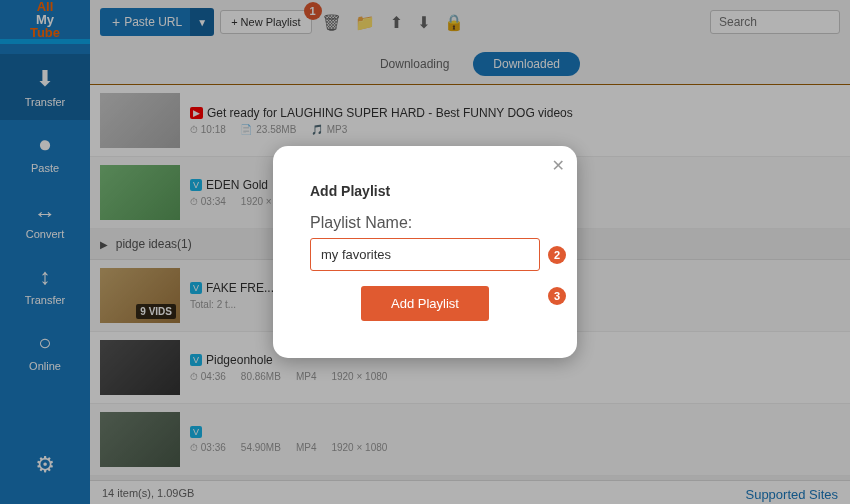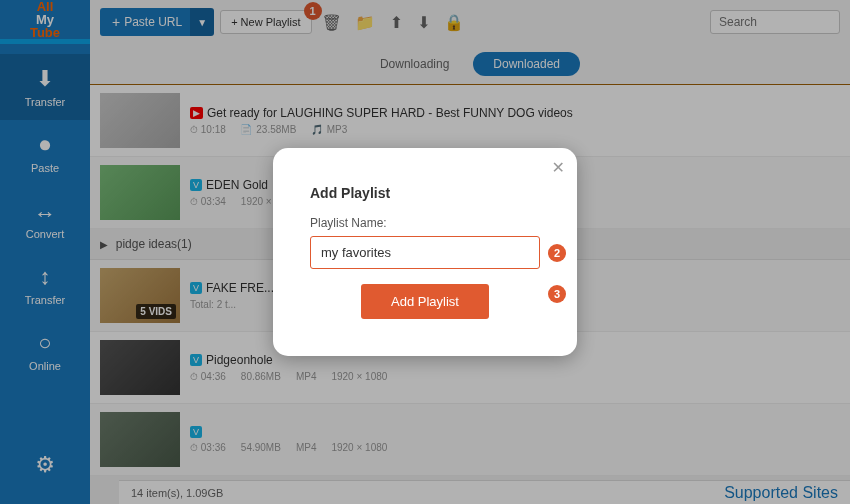--- a/index.html
+++ b/index.html
@@ -50,30 +50,30 @@
     .meta-item { display: flex; align-items: center; gap: 3px; }
 
     
     .group-header { padding: 8px 10px; background: #f0f0f0; border-bottom: 1px solid #e0e0e0; display: flex; align-items: center; gap: 8px; font-size: 12px; color: #555; cursor: pointer; }
     .group-arrow { font-size: 10px; }
 
     
     .vid-count-badge { position: absolute; bottom: 4px; right: 4px; background: rgba(0,0,0,0.7); color: white; font-size: 9px; padding: 2px 4px; border-radius: 2px; text-align: center; }
 
     
-    .status-bar { background: white; border-top: 1px solid #ddd; padding: 6px 12px; display: flex; align-items: center; justify-content: space-between; height: 24px; margin-left: 29px; }
+    .status-bar { background: white; border-top: 1px solid #ddd; padding: 6px 12px; display: flex; justify-content: space-between; height: 24px; }
     .status-text { font-size: 11px; color: #666; }
-    .supported-sites { font-size: 16px; color: #1a7abf; cursor: pointer; }
+    .supported-sites { font-size: 13px; color: #1a7abf; cursor: pointer; }
 
     
     .modal-overlay { position: absolute; top: 0; left: 0; right: 0; bottom: 0; background: rgba(0,0,0,0.3); z-index: 100; display: flex; align-items: center; justify-content: center; }
     .modal { background: white; border-radius: 15px; padding: 37px; width: 304px; box-shadow: 0 4px 20px rgba(0,0,0,0.3); position: relative; }
     .modal-title { font-size: 14px; font-weight: bold; color: #333; margin-bottom: 15px; }
     .modal-close { position: absolute; top: 10px; right: 12px; cursor: pointer; color: #999; font-size: 16px; }
-    .modal-label { font-size: 12px; color: #555; margin-bottom: 6px; }
+    .modal-label { font-size: 16px; color: #555; margin-bottom: 6px; }
     .modal-input { width: 100%; border: 1px solid #e05a30; border-radius: 3px; padding: 8px 10px; font-size: 13px; color: #333; outline: none; }
     .modal-btn { background: #e05a30; color: white; border: none; border-radius: 3px; padding: 10px 30px; cursor: pointer; font-size: 13px; margin-top: 15px; display: block; margin-left: auto; margin-right: auto; }
     .modal-input-wrapper { position: relative; }
 
     
     .top-bar { display: flex; align-items: stretch; background: #f5f5f5; border-bottom: 5px solid #0ea5e9; height: 44px; }
     .logo-in-top { width: 90px; background: #1a7abf; display: flex; align-items: center; justify-content: center; flex-shrink: 0; }
 
     .content-wrapper { display: flex; flex-direction: column; flex: 1; overflow: hidden; }
 
@@ -212,21 +212,21 @@
         <div class="group-header">
           <span class="group-arrow">▶</span>
           <span>pidge ideas(1)</span>
         </div>
 
         <div class="video-item">
           <div class="video-thumb" style="position:relative;">
             <div class="thumb-faces" style="width:100%;height:100%;display:flex;align-items:center;justify-content:center;">
             </div>
             <div class="vid-count-badge">
-              <div style="font-weight:bold; font-size:10px;">5 VIDS</div>
+              <div style="font-weight:bold; font-size:10px;">9 VIDS</div>
             </div>
           </div>
           <div class="video-info">
             <div class="video-title">
               <span class="vimeo-badge">V</span>
               <span>FAKE FRE... PIDGE GUI...</span>
             </div>
             <div class="video-meta">
               <span>Total: 2 t...</span>
             </div>

